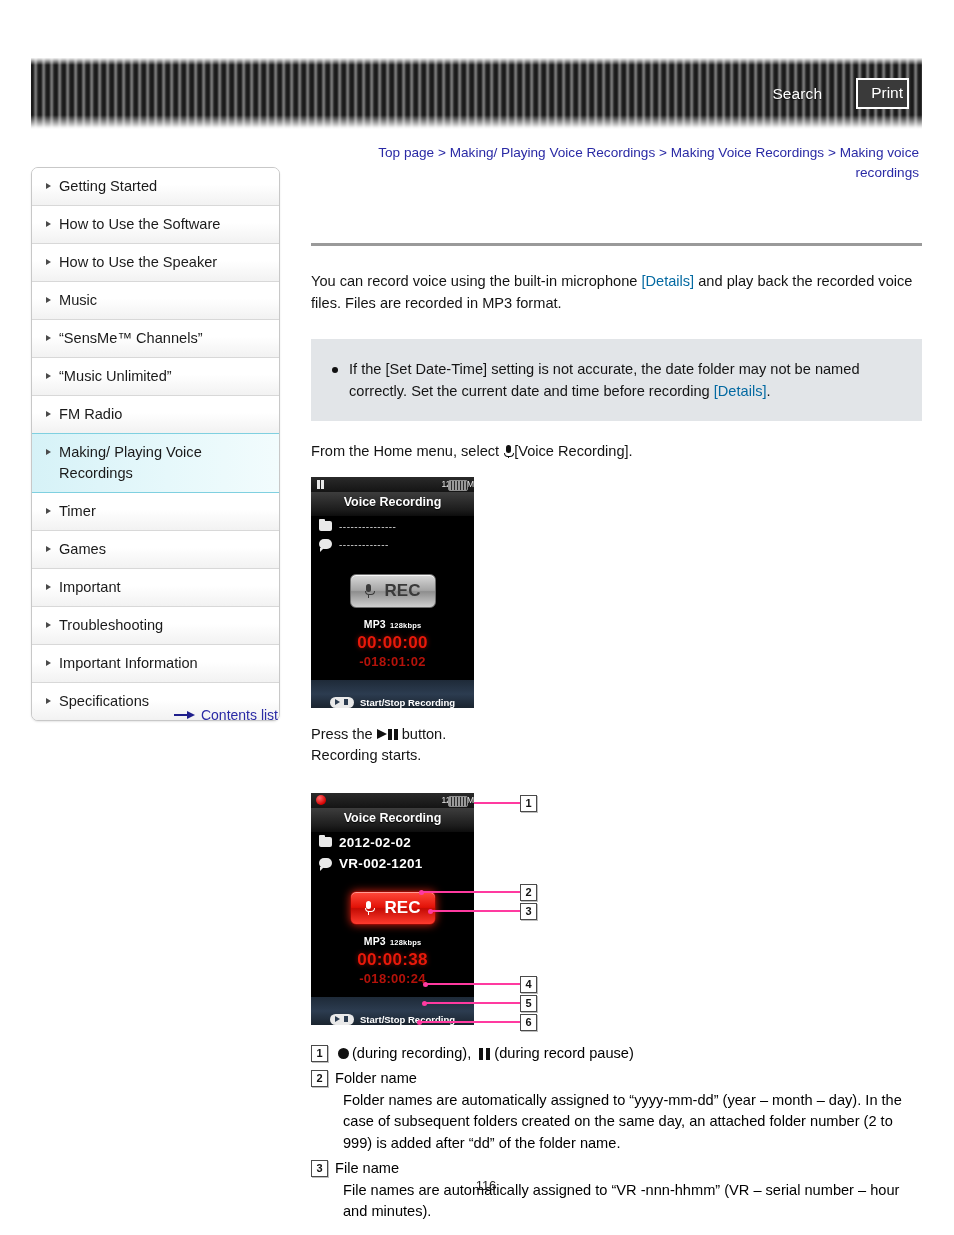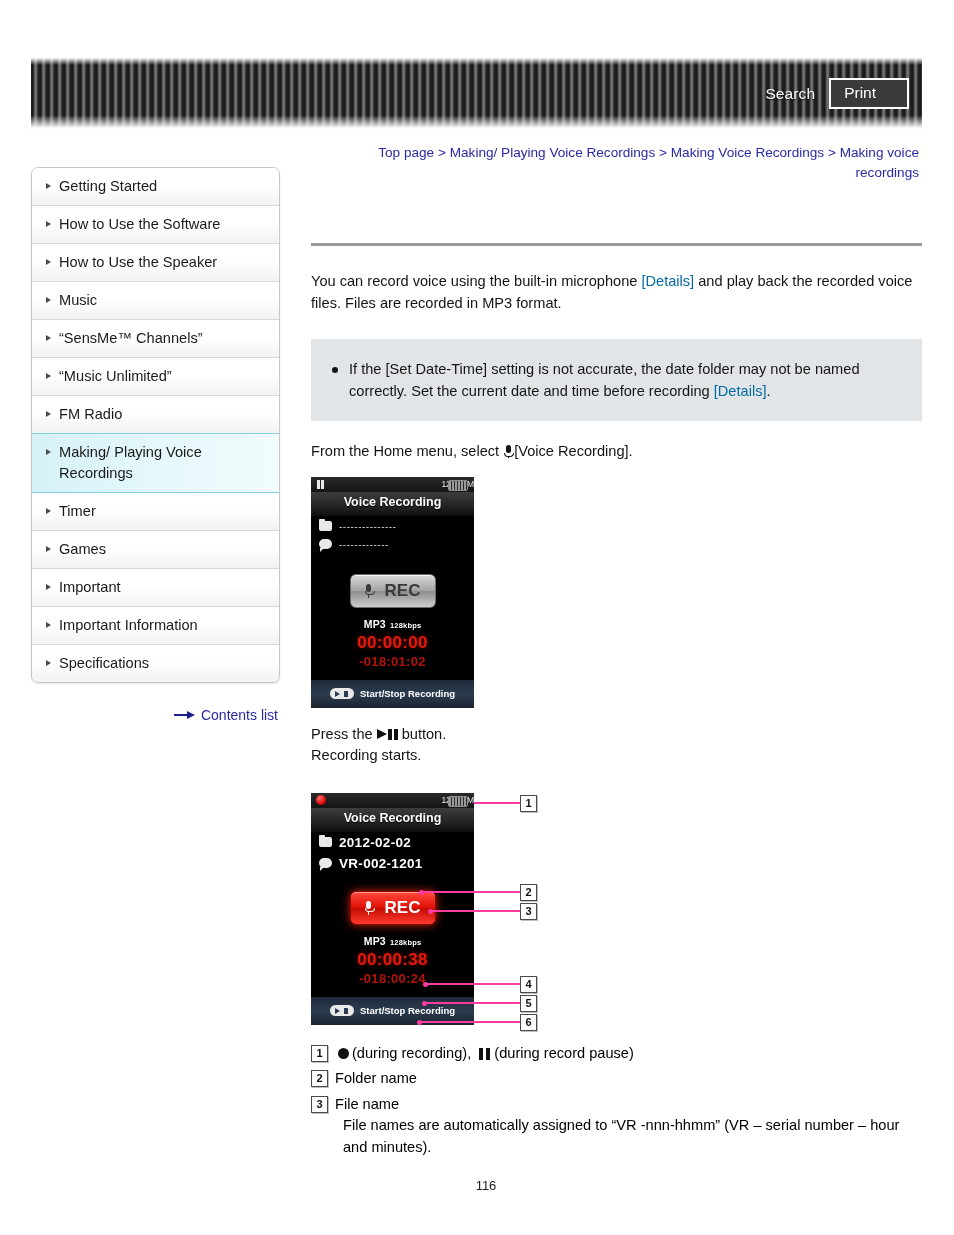--- a/index.html
+++ b/index.html
@@ -50,24 +50,25 @@
     font-size: 15.5px;
     letter-spacing: 0.1px;
     text-shadow: 0 1px 1px rgba(0,0,0,0.7);
     cursor: pointer;
   }
   #print-button {
     border: 2px solid #ffffff;
     background: #3a3a3a;
     color: #ffffff;
     font-size: 15.5px;
-    padding: 4px 31px 5px 13px;
+    padding: 4px 4px 5px 13px;
     cursor: pointer;
     font-family: "Liberation Sans", sans-serif;
     line-height: 1.15;
+    margin-left: 20px;
   }
 
   
   #breadcrumb {
     position: absolute;
     left: 349px;
     top: 143px;
     width: 570px;
     text-align: right;
     color: #2a2aa5;
@@ -342,21 +343,21 @@
     text-shadow: 0 0 5px rgba(232,25,10,0.55);
   }
   .dev-remain {
     text-align: center; color: #b4120a; font-size: 13px; font-weight: bold;
     letter-spacing: 0.3px; margin-top: 1px;
   }
   .dev-footer {
     margin-top: 11px;
     height: 28px;
     background: linear-gradient(to bottom, #1e2a38 0%, #2c3c50 50%, #1a242f 100%);
-    display: flex; align-items: center; justify-content: center; gap: 6px;
+    display: flex; align-items: flex-end; justify-content: center; gap: 6px;
   }
   .foot-btn {
     width: 24px; height: 11px; border-radius: 5.5px; background: #e9e9e9;
     position: relative; flex: 0 0 auto;
   }
   .foot-btn:before {
     content:""; position:absolute; left:5px; top:2.5px;
     width:0;height:0;border-left:5px solid #2c3c50;
     border-top:3px solid transparent;border-bottom:3px solid transparent;
   }
@@ -450,20 +451,21 @@
     <div class="side-item"><span class="tri"></span><span>How to Use the Software</span></div>
     <div class="side-item"><span class="tri"></span><span>How to Use the Speaker</span></div>
     <div class="side-item"><span class="tri"></span><span>Music</span></div>
     <div class="side-item"><span class="tri"></span><span>“SensMe™ Channels”</span></div>
     <div class="side-item"><span class="tri"></span><span>“Music Unlimited”</span></div>
     <div class="side-item"><span class="tri"></span><span>FM Radio</span></div>
     <div class="side-item selected"><span class="tri"></span><span>Making/ Playing Voice Recordings</span></div>
     <div class="side-item"><span class="tri"></span><span>Timer</span></div>
     <div class="side-item"><span class="tri"></span><span>Games</span></div>
     <div class="side-item"><span class="tri"></span><span>Important</span></div>
+    <div class="side-item"><span class="tri"></span><span>Troubleshooting</span></div>
     <div class="side-item"><span class="tri"></span><span>Important Information</span></div>
     <div class="side-item"><span class="tri"></span><span>Specifications</span></div>
   </div>
 
 <div id="contents-list-row">
   <span id="contents-arrow">
     <svg width="22" height="10" viewBox="0 0 22 10">
       <path d="M0 4 H13 V1 L21 5 L13 9 V6 H0 Z" fill="#1f1f8c"></path>
     </svg>
   </span><span id="contents-list-link">Contents list</span>
@@ -608,20 +610,21 @@
       <span class="leg-num">1</span>
       <div class="leg-title">
         <span class="leg-dot-glyph"></span><span>(during recording),</span>
         <span class="leg-pause-glyph"><i></i><i></i></span><span>(during record pause)</span>
       </div>
     </div>
 
     <div class="leg-item">
       <span class="leg-num">2</span>
       <div class="leg-title">Folder name</div>
+      <div class="leg-desc" style="padding-left:8px; margin-left:0;">Folder names are automatically assigned to “yyyy-mm-dd” (year – month – day). In the case of subsequent folders created on the same day, an attached folder number (2 to 999) is added after “dd” of the folder name.</div>
     </div>
 
     <div class="leg-item">
       <span class="leg-num">3</span>
       <div class="leg-title">File name</div>
       <div class="leg-desc" style="padding-left:8px; margin-left:0;">File names are automatically assigned to “VR -nnn-hhmm” (VR – serial number – hour and minutes).</div>
     </div>
 
   </div>
 </div>

